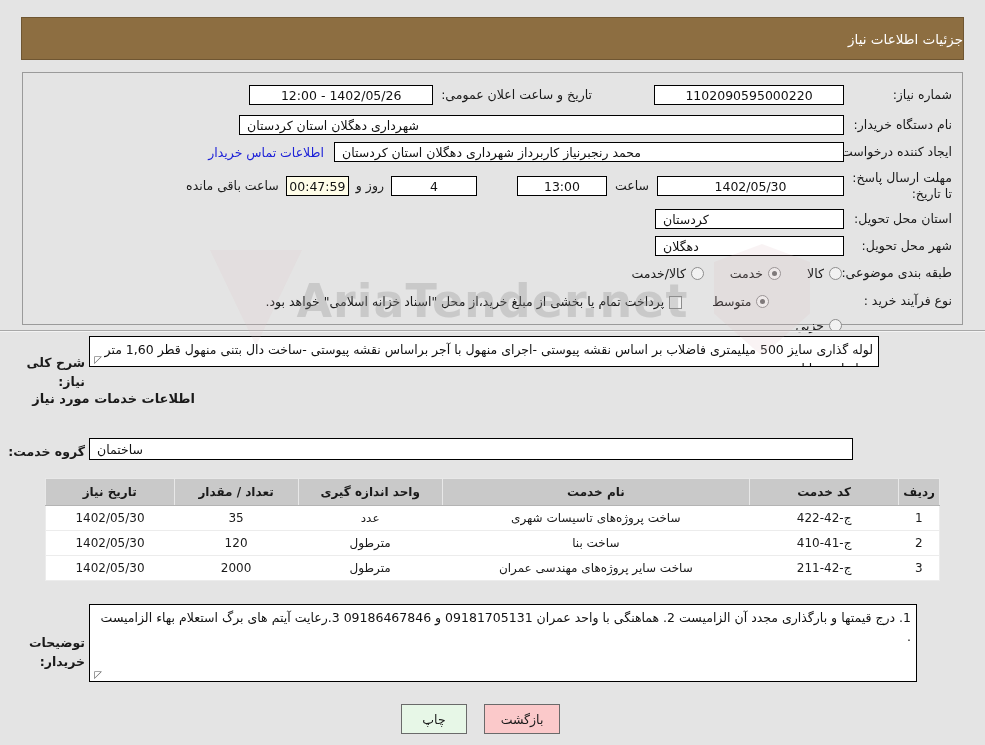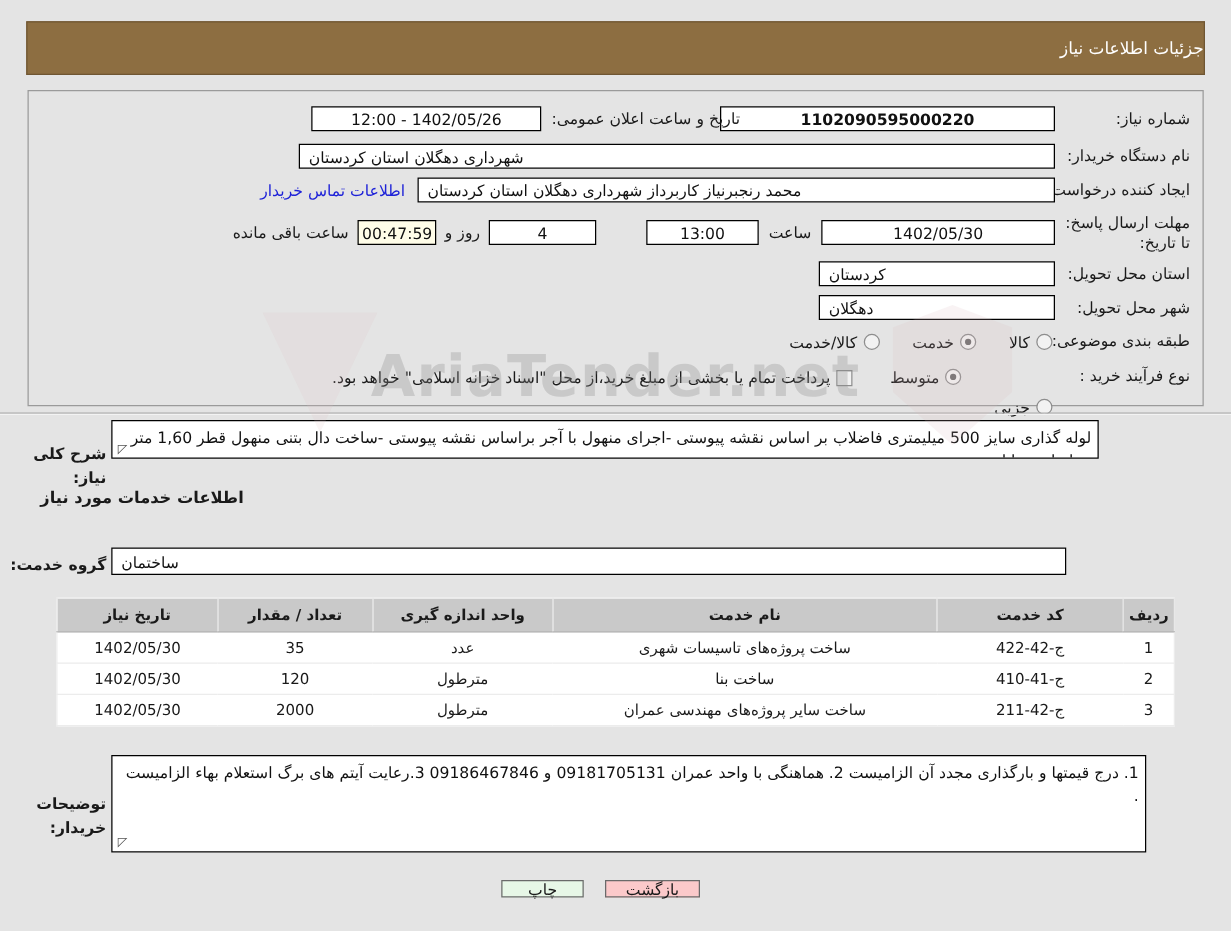--- a/index.html
+++ b/index.html
@@ -175,21 +175,21 @@
   .col-radif { width: 36px; }
   .col-code  { width: 150px; }
   .col-name  { width: 310px; }
   .col-unit  { width: 145px; }
   .col-qty   { width: 125px; }
   .col-date  { width: 129px; }
 
   
   .btn {
     position: absolute;
-    height: 14px;
+    height: 30px;
     border: 1px solid #6a6a6a;
     font-size: 12.5px;
     font-family: "DejaVu Sans", "Liberation Sans", sans-serif;
     color: #1a1a1a;
     display: flex;
     align-items: center;
     justify-content: center;
     cursor: pointer;
     padding: 0 8px;
   }
@@ -240,21 +240,21 @@
 <div class="page">
 
   <div class="header-bar">
     <span class="header-title">جزئیات اطلاعات نیاز</span>
   </div>
 
   <div class="panel panel-top">
 
     <div class="row" style="top:11px; right:10px;">
       <span class="lbl" style="width:108px; display:inline-block;">شماره نیاز:</span>
-      <div class="fld center" style="width:268px;font-weight:bold;">1102090595000220</div>
+      <div class="fld center" style="width:190px;">1102090595000220</div>
     </div>
     <div class="row" style="top:11px; right:370px;">
       <span class="lbl" style="display:inline-block;">تاریخ و ساعت اعلان عمومی:</span>
       <div class="fld center" style="width:184px; margin-right:8px;">1402/05/26 - 12:00</div>
     </div>
 
     <div class="row" style="top:41px; right:10px;">
       <span class="lbl" style="width:108px; display:inline-block;">نام دستگاه خریدار:</span>
       <div class="fld right" style="width:605px;">شهرداری دهگلان استان کردستان</div>
     </div>

